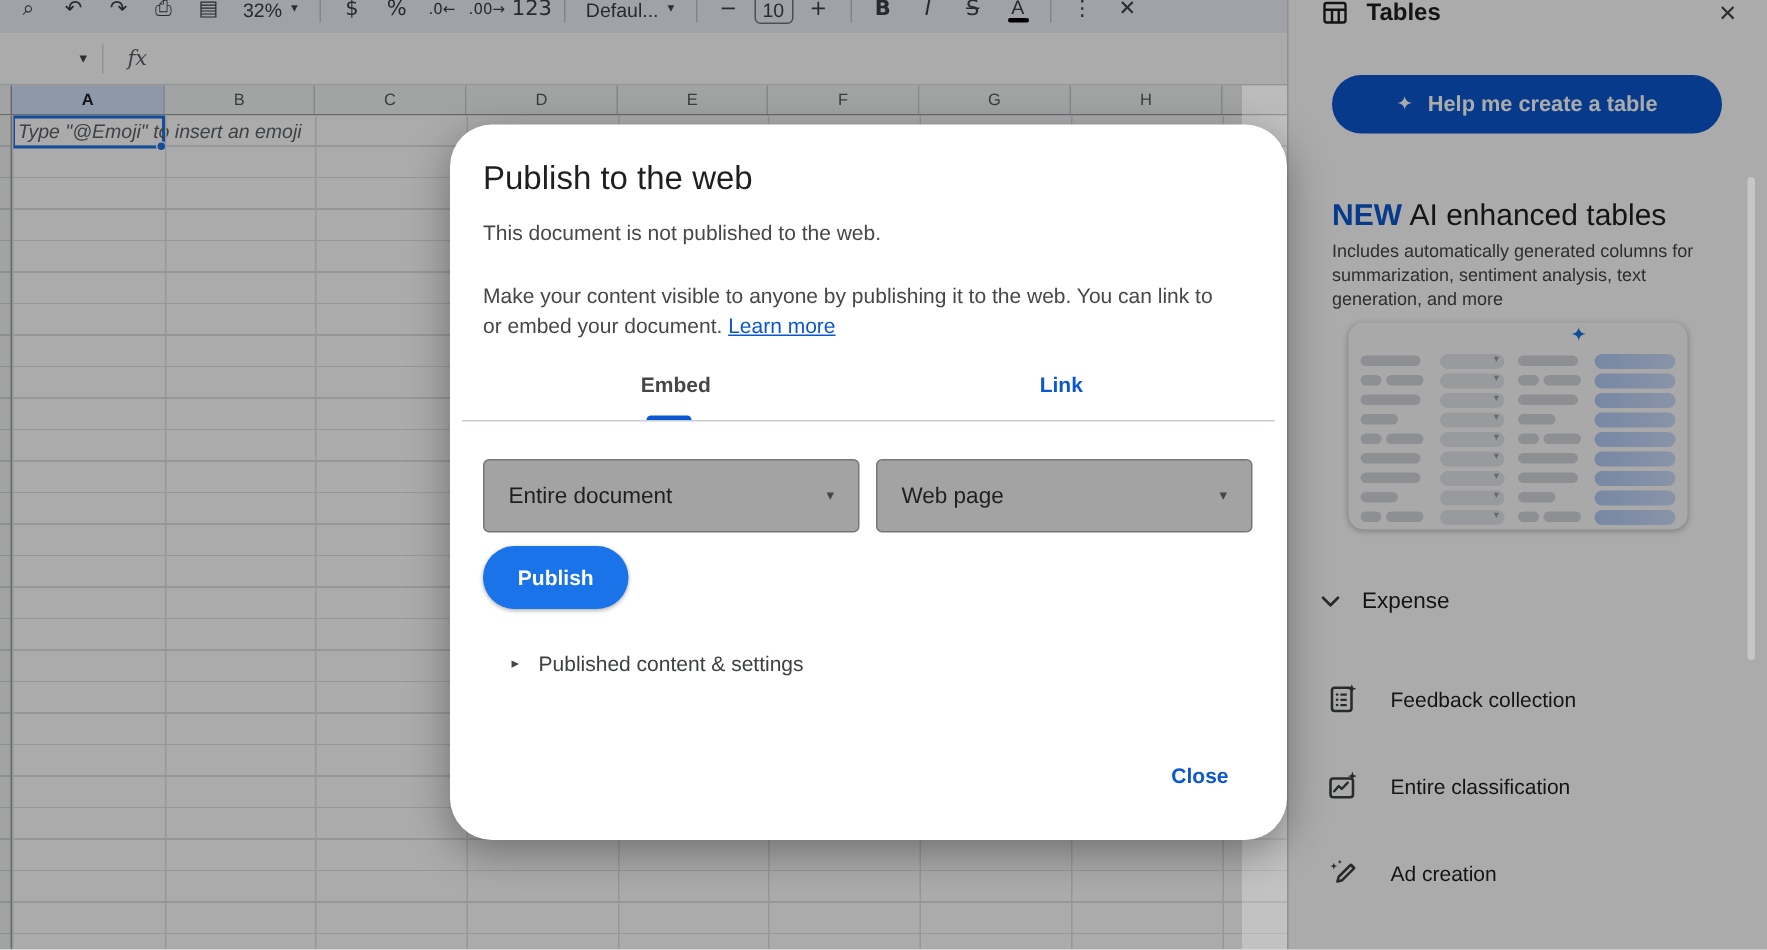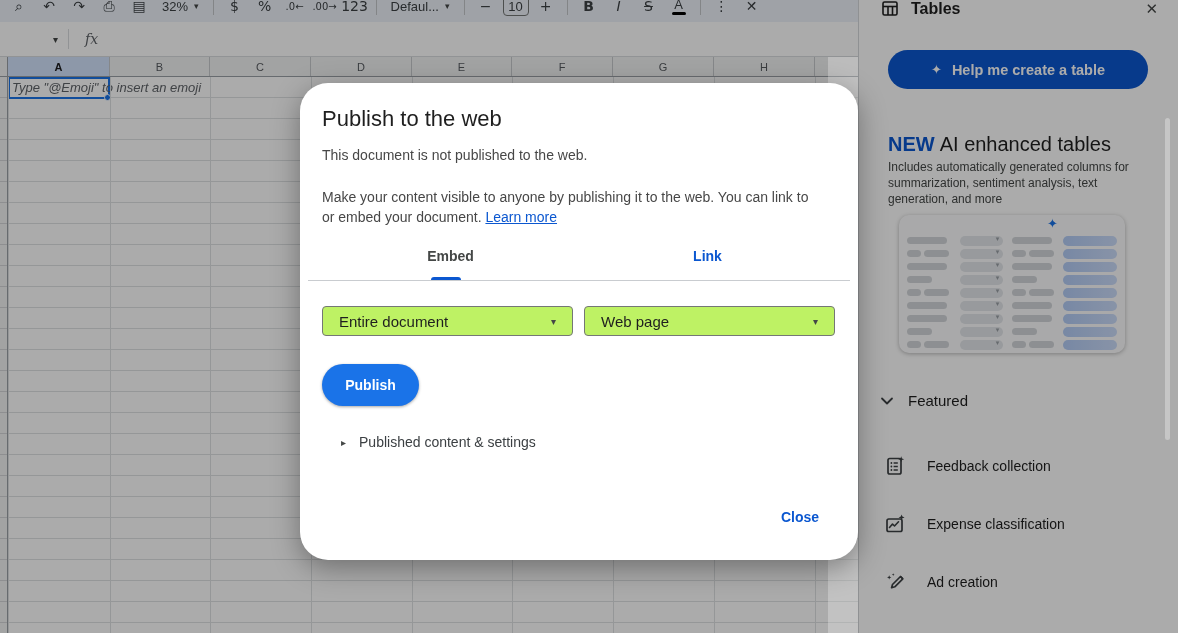--- a/index.html
+++ b/index.html
@@ -83,21 +83,21 @@
     box-shadow:0 8px 28px rgba(0,0,0,0.35); z-index:60; }
   .dlg-title { position:absolute; left:22px; top:23px; font-size:22px; color:#1f1f1f; }
   .dlg-status { position:absolute; left:22px; top:64px; font-size:14px; color:#474747; }
   .dlg-desc { position:absolute; left:22px; top:104px; width:502px; font-size:14px; line-height:20px; color:#474747; }
   .dlg-link { color:#0b57d0; text-decoration:underline; cursor:pointer; }
   .dlg-tabs { position:absolute; left:22px; top:158px; width:514px; height:30px; display:flex; }
   .dlg-tab { width:257px; text-align:center; font-size:14px; font-weight:bold; color:#444746; line-height:30px; cursor:pointer; }
   .dlg-tab.active { color:#0b57d0; }
   .tab-indicator { position:absolute; left:131px; top:194px; width:30px; height:3px; background:#0b57d0; border-radius:3px 3px 0 0; }
   .tab-divider { position:absolute; left:8px; top:197px; width:542px; height:1px; background:#c9ccd0; }
-  .dlg-select { position:absolute; top:223px; width:251px; height:30px; border:1px solid #747775; border-radius:4px; background:#bef264;
+  .dlg-select { position:absolute; top:223px; width:251px; height:49px; border:1px solid #747775; border-radius:4px; background:#a3a3a3;
     display:flex; align-items:center; padding:0 16px; font-size:15px; color:#1f1f1f; cursor:pointer; }
   .dlg-select .caret { margin-left:auto; font-family:"DejaVu Sans", sans-serif; font-size:10px; color:#444746; }
   .sel-scope { left:22px; }
   .sel-format { left:284px; }
   .publish-btn { position:absolute; left:22px; top:281px; width:97px; height:42px; border-radius:21px; background:#1a73e8; color:#fff;
     font-size:14px; font-weight:bold; border:none; cursor:pointer; box-shadow:0 1px 3px rgba(0,0,0,0.35); }
   .dlg-disclosure { position:absolute; left:41px; top:351px; display:flex; align-items:center; gap:13px; cursor:pointer; }
   .disc-arrow { font-family:"DejaVu Sans", sans-serif; font-size:10px; color:#444746; }
   .disc-label { font-size:14px; color:#3c4043; }
   .dlg-close { position:absolute; right:39px; top:426px; font-size:14px; font-weight:bold; color:#0b57d0; cursor:pointer; }
@@ -347,21 +347,21 @@
             </span>
             <span class="pill4"></span>
           </div>
         </div>
     </div>
 
     <div class="featured-header">
       <svg class="ic" width="16" height="16" viewBox="0 0 16 16">
           <polyline points="3,5.5 8,10.5 13,5.5" fill="none" stroke="#3c4043" stroke-width="1.8" stroke-linecap="round" stroke-linejoin="round"></polyline>
         </svg>
-      <span class="featured-label">Featured</span>
+      <span class="featured-label">Expense</span>
     </div>
 
     <div class="sb-item" style="top:455px;">
       <svg class="ic" width="22" height="22" viewBox="0 0 22 22">
           <rect x="4" y="3.5" width="13" height="15.5" rx="1.8" fill="none" stroke="#3c4043" stroke-width="1.7"></rect>
           <circle cx="7.4" cy="8" r="0.9" fill="#3c4043"></circle>
           <line x1="9.6" y1="8" x2="13.8" y2="8" stroke="#3c4043" stroke-width="1.5"></line>
           <circle cx="7.4" cy="11.5" r="0.9" fill="#3c4043"></circle>
           <line x1="9.6" y1="11.5" x2="13.8" y2="11.5" stroke="#3c4043" stroke-width="1.5"></line>
           <circle cx="7.4" cy="15" r="0.9" fill="#3c4043"></circle>
@@ -370,21 +370,21 @@
         </svg>
       <span class="sb-item-label">Feedback collection</span>
     </div>
 
     <div class="sb-item" style="top:513px;">
       <svg class="ic" width="22" height="22" viewBox="0 0 22 22">
           <rect x="3" y="6" width="15" height="12.5" rx="1.8" fill="none" stroke="#3c4043" stroke-width="1.7"></rect>
           <polyline points="5.5,14.5 8.5,11 10.5,13 14.5,8.8" fill="none" stroke="#3c4043" stroke-width="1.6" stroke-linecap="round" stroke-linejoin="round"></polyline>
           <path d="M17.6 1.4 L18.4 3.6 L20.6 4.4 L18.4 5.2 L17.6 7.4 L16.8 5.2 L14.6 4.4 L16.8 3.6 Z" fill="#3c4043"></path>
         </svg>
-      <span class="sb-item-label">Expense classification</span>
+      <span class="sb-item-label">Entire classification</span>
     </div>
 
     <div class="sb-item" style="top:571px;">
       <svg class="ic" width="22" height="22" viewBox="0 0 22 22">
           <path d="M8.5 13.5 L16.5 5.5 L18.8 7.8 L10.8 15.8 L7.6 16.7 Z" fill="none" stroke="#3c4043" stroke-width="1.7" stroke-linejoin="round"></path>
           <path d="M16.5 5.5 L18.8 7.8" stroke="#3c4043" stroke-width="1.7"></path>
           <path d="M5.2 4.2 L5.8 5.8 L7.4 6.4 L5.8 7 L5.2 8.6 L4.6 7 L3 6.4 L4.6 5.8 Z" fill="#3c4043"></path>
           <path d="M9.2 2.2 L9.6 3.2 L10.6 3.6 L9.6 4 L9.2 5 L8.8 4 L7.8 3.6 L8.8 3.2 Z" fill="#3c4043"></path>
         </svg>
       <span class="sb-item-label">Ad creation</span>

